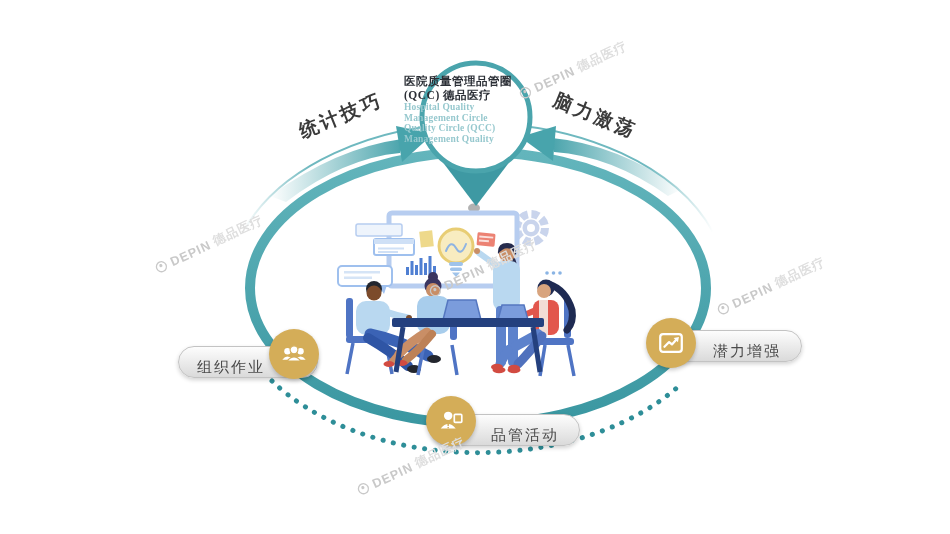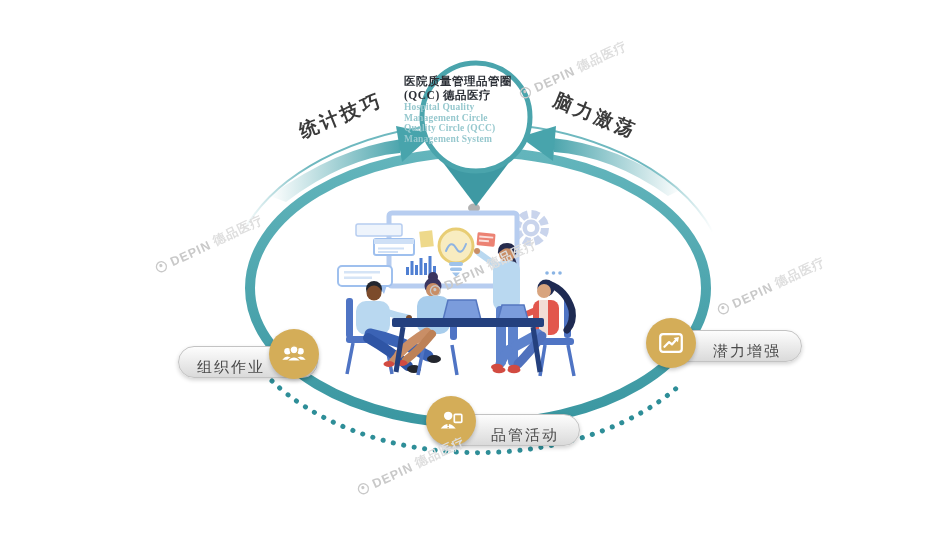--- a/index.html
+++ b/index.html
@@ -244,21 +244,21 @@
     </g>
   </svg>
 
   <div class="pin-text">
     <span class="pin-cn">医院质量管理品管圈</span>
     <span class="pin-cn">(QCC) 德品医疗</span>
     <span class="pin-en-block">
       <span class="pin-en">Hospital Quality</span>
       <span class="pin-en">Management Circle</span>
       <span class="pin-en">Quality Circle (QCC)</span>
-      <span class="pin-en">Management System</span>
+      <span class="pin-en">Management Quality</span>
     </span>
   </div>
 
   <div class="curve-label left">统计技巧</div>
   <div class="curve-label right">脑力激荡</div>
 
   <div class="pill organize">
     <span>组织作业</span>
   </div>
   <div class="pill activity">

